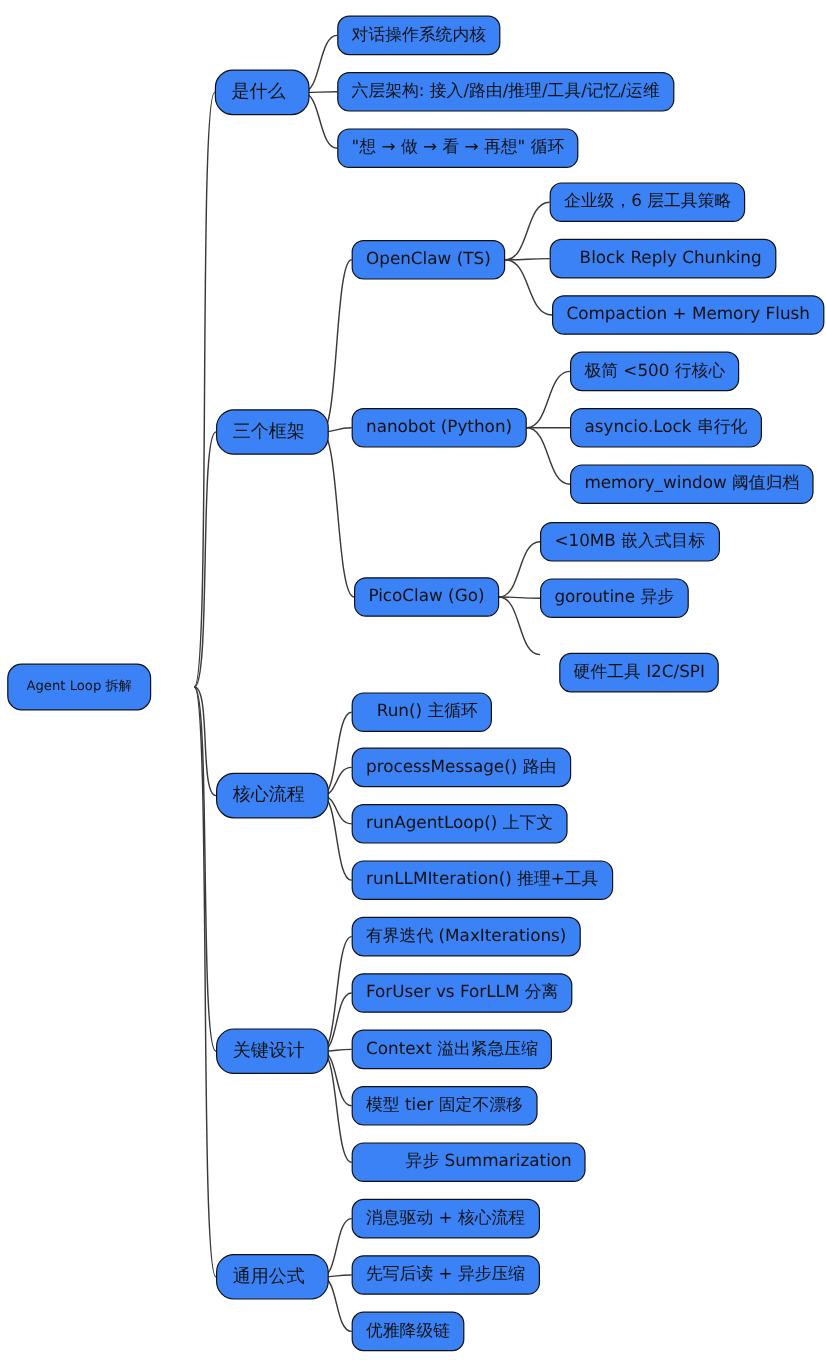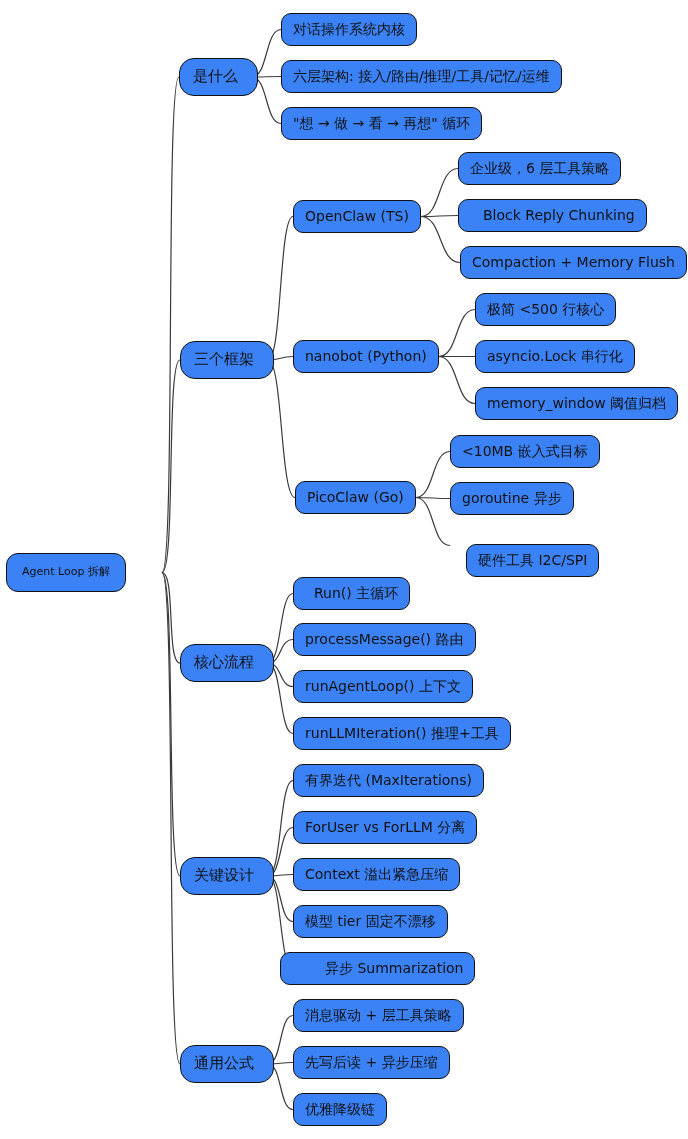--- a/index.html
+++ b/index.html
@@ -123,20 +123,20 @@
   <div class="node" id="nd-b2c0" style="left:293px; top:577px;padding-left:20px;">Run() 主循环</div>
   <div class="node" id="nd-b2c1" style="left:293px; top:623px;">processMessage() 路由</div>
   <div class="node" id="nd-b2c2" style="left:293px; top:670px;">runAgentLoop() 上下文</div>
   <div class="node" id="nd-b2c3" style="left:293px; top:717px;">runLLMIteration() 推理+工具</div>
 
   <div class="node lvl1" id="nd-b3" style="left:180px; top:857px;text-align:center;">关键设计</div>
   <div class="node" id="nd-b3c0" style="left:293px; top:764px;">有界迭代 (MaxIterations)</div>
   <div class="node" id="nd-b3c1" style="left:293px; top:811px;">ForUser vs ForLLM 分离</div>
   <div class="node" id="nd-b3c2" style="left:293px; top:858px;">Context 溢出紧急压缩</div>
   <div class="node" id="nd-b3c3" style="left:293px; top:905px;">模型 tier 固定不漂移</div>
-  <div class="node" id="nd-b3c4" style="left:280px; top:952px;padding-left:44px;">异步 Summarization</div>
+  <div class="node" id="nd-b3c4" style="left:293px; top:952px;padding-left:44px;">异步 Summarization</div>
 
   <div class="node lvl1" id="nd-b4" style="left:180px; top:1045px;">通用公式</div>
-  <div class="node" id="nd-b4c0" style="left:293px; top:999px;">消息驱动 + 层工具策略</div>
+  <div class="node" id="nd-b4c0" style="left:293px; top:999px;">消息驱动 + 核心流程</div>
   <div class="node" id="nd-b4c1" style="left:293px; top:1046px;">先写后读 + 异步压缩</div>
   <div class="node" id="nd-b4c2" style="left:293px; top:1093px;">优雅降级链</div>
 
 </div>
 
 </body></html>

